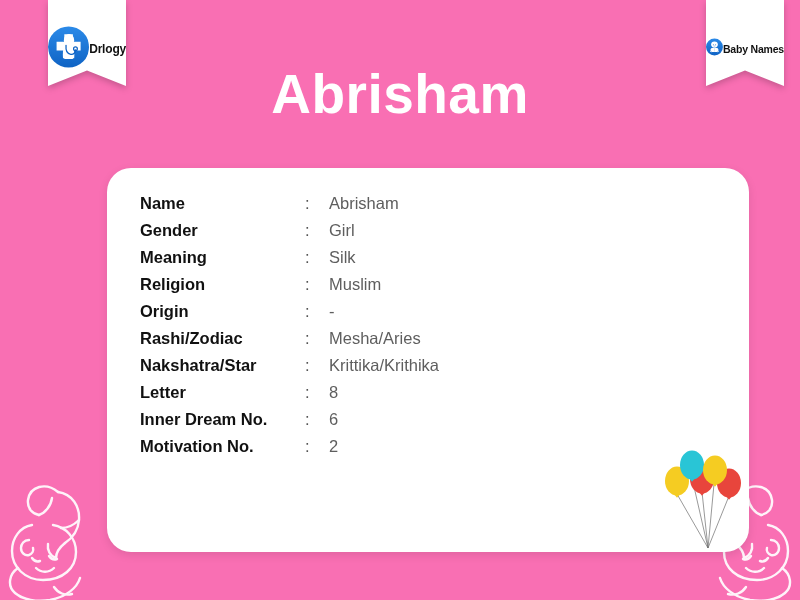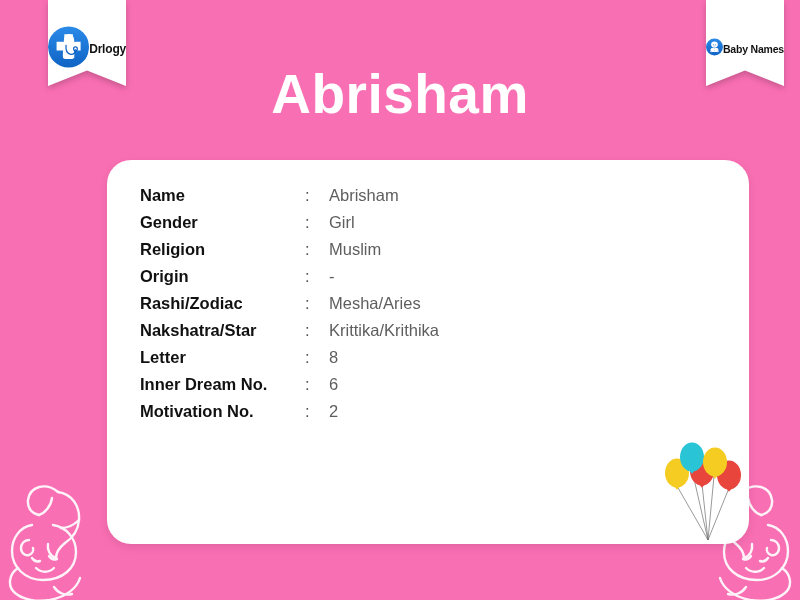--- a/index.html
+++ b/index.html
@@ -80,21 +80,21 @@
     font-weight: 700;
     color: #ffffff;
     letter-spacing: 0.5px;
     line-height: 1.05;
   }
 
   
   .card {
     position: absolute;
     left: 107px;
-    top: 160px;
+    top: 168px;
     width: 642px;
     height: 384px;
     background: #ffffff;
     border-radius: 24px;
     box-shadow: 0 3px 10px rgba(0,0,0,0.10);
     overflow: hidden;
   }
 
   .info-table {
     position: absolute;
@@ -242,20 +242,25 @@
         <td class="cell-label">Name</td>
         <td class="cell-colon">:</td>
         <td class="cell-value">Abrisham</td>
       </tr>
       <tr>
         <td class="cell-label">Gender</td>
         <td class="cell-colon">:</td>
         <td class="cell-value">Girl</td>
       </tr>
       <tr>
+        <td class="cell-label">Meaning</td>
+        <td class="cell-colon">:</td>
+        <td class="cell-value">Silk</td>
+      </tr>
+      <tr>
         <td class="cell-label">Religion</td>
         <td class="cell-colon">:</td>
         <td class="cell-value">Muslim</td>
       </tr>
       <tr>
         <td class="cell-label">Origin</td>
         <td class="cell-colon">:</td>
         <td class="cell-value">-</td>
       </tr>
       <tr>

